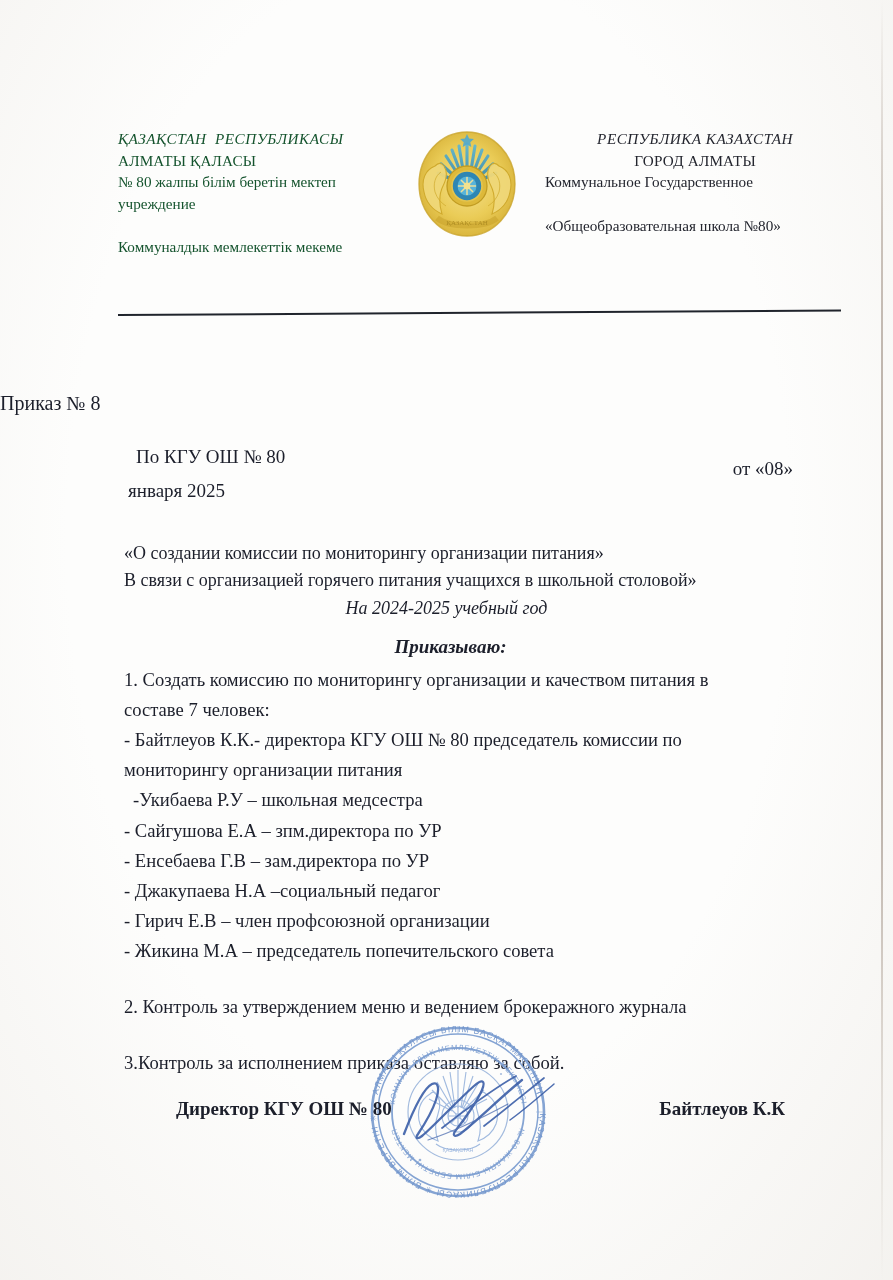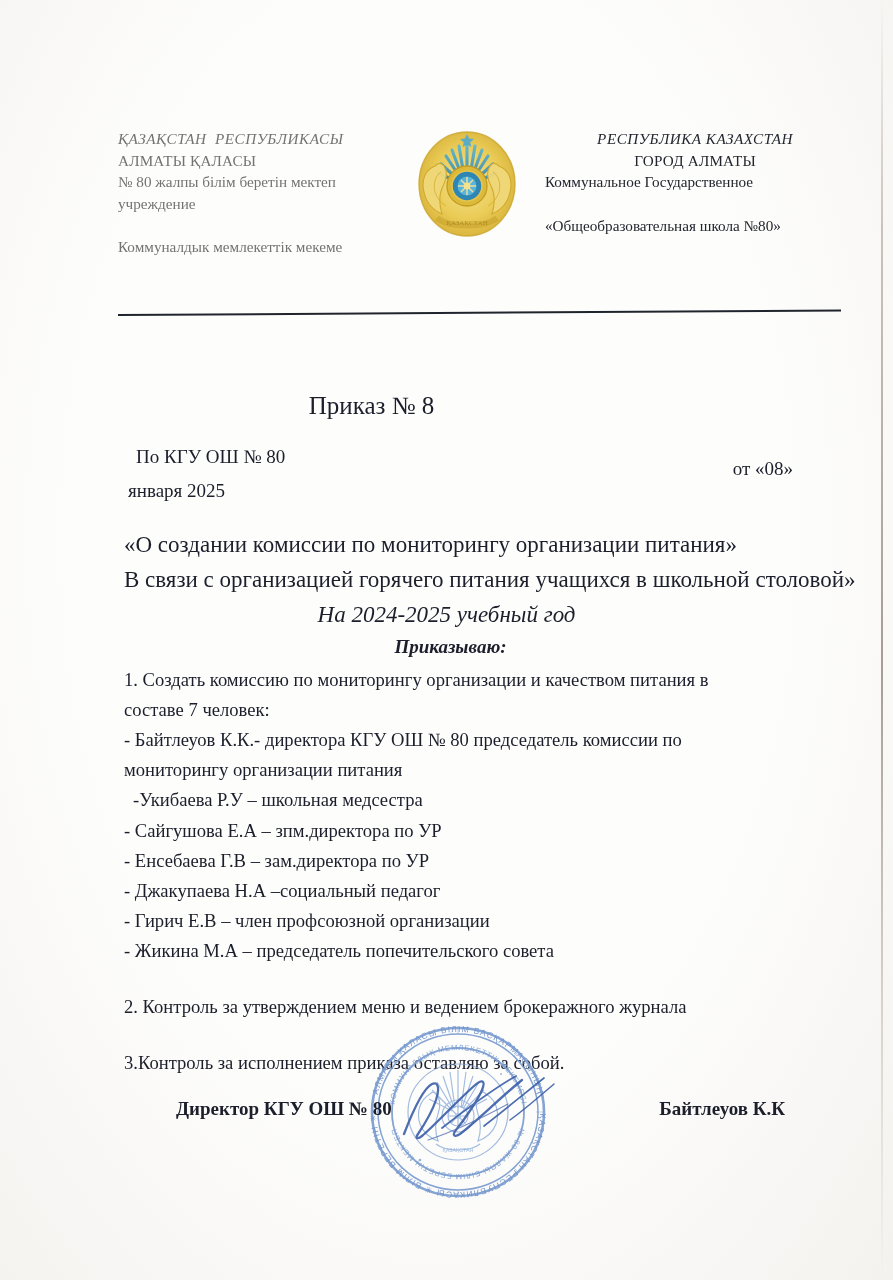--- a/index.html
+++ b/index.html
@@ -54,21 +54,21 @@
     width: 893px;
     z-index: 3;
   }
   .lh-left {
     position: absolute;
     left: 118px;
     top: 0;
     width: 290px;
     font-size: 15.2px;
     line-height: 1.42;
-    color: #737373;
+    color: #14532d;
   }
   .lh-right {
     position: absolute;
     left: 545px;
     top: 0;
     width: 300px;
     font-size: 15.2px;
     line-height: 1.42;
     color: #24262f;
   }
@@ -105,22 +105,21 @@
     transform-origin: left center;
     z-index: 3;
   }
 
   
   .doc-title {
     position: absolute;
     top: 392px;
     left: 0;
     width: 743px;
-    text-align: center;
-    font-size: 25px;
+    font-size: 20px;
     z-index: 3;
   }
   .order-meta {
     position: absolute;
     top: 446px;
     left: 0;
     width: 893px;
     z-index: 3;
     font-size: 19px;
   }
@@ -133,25 +132,25 @@
     position: absolute;
     right: 100px;
     top: 12px;
   }
   .om-second {
     padding-left: 128px;
   }
 
   .subject {
     position: absolute;
-    top: 528px;
+    top: 540px;
     left: 0;
     width: 893px;
     z-index: 3;
-    font-size: 23px;
+    font-size: 18px;
     line-height: 1.52;
   }
   .subj-l1 { padding-left: 124px; }
   .subj-l2 { padding-left: 124px; }
   .subj-l3 { text-align: center; font-style: italic; }
 
   .decree-word {
     position: absolute;
     top: 636px;
     left: 4px;

